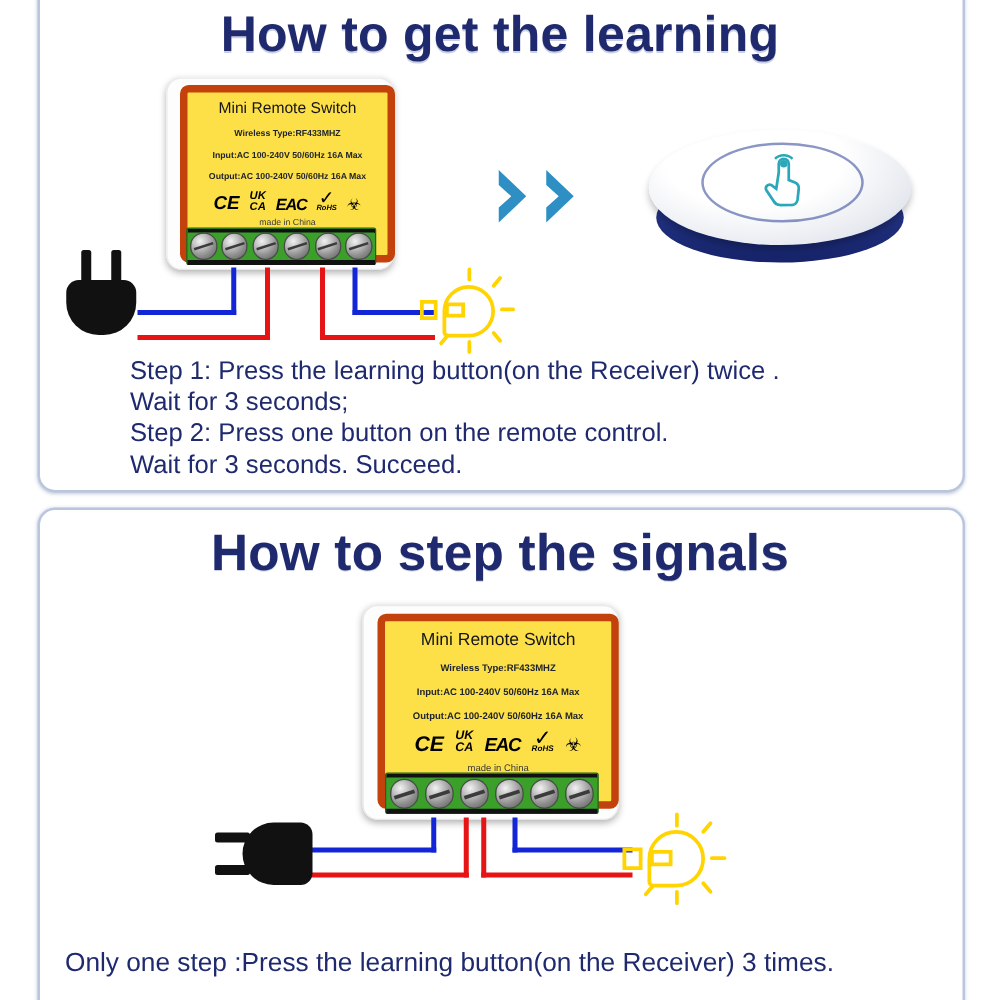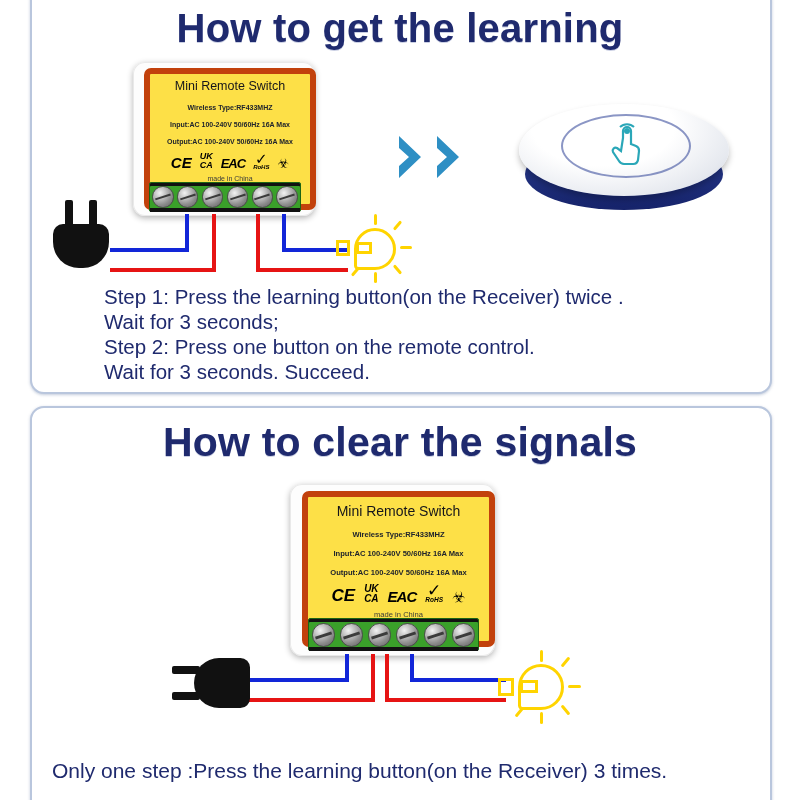--- a/index.html
+++ b/index.html
@@ -167,21 +167,21 @@
   </svg>
 </div>
 
 <div class="steps" id="steps-top">Step 1: Press the learning button(on the Receiver) twice .
 Wait for 3 seconds;
 Step 2: Press one button on the remote control.
 Wait for 3 seconds. Succeed.</div>
 
 <div class="panel" id="panel-bottom"></div>
 
-<div class="heading" id="heading-bottom">How to clear the signals</div>
+<div class="heading" id="heading-bottom">How to step the signals</div>
 
 <div class="device" style="left:290px;top:484px;width:205px;height:172px;">
   <div class="inner">
     <div class="d-title" style="top:4%;font-size:14px;">Mini Remote Switch</div>
     <div class="d-line" style="top:23%;font-size:7.6px;">Wireless Type:RF433MHZ</div>
     <div class="d-line" style="top:36%;font-size:7.6px;">Input:AC 100-240V 50/60Hz 16A Max</div>
     <div class="d-line" style="top:49%;font-size:7.6px;">Output:AC 100-240V 50/60Hz 16A Max</div>
 
     <div class="certs" style="top:60%;font-size:17px;">
       <span class="cert">CE</span>

